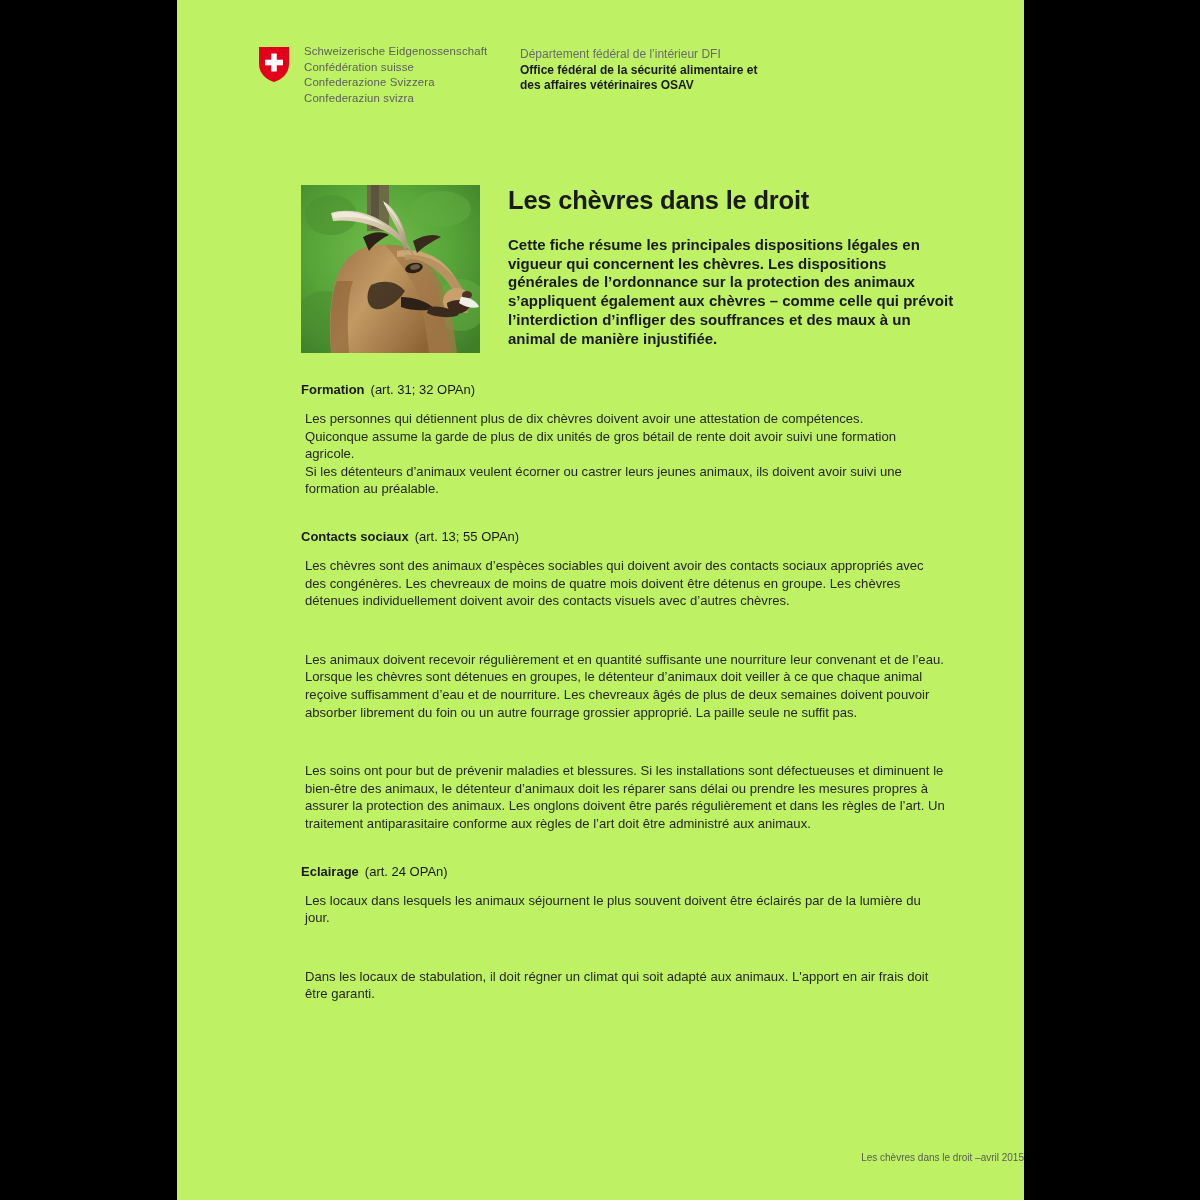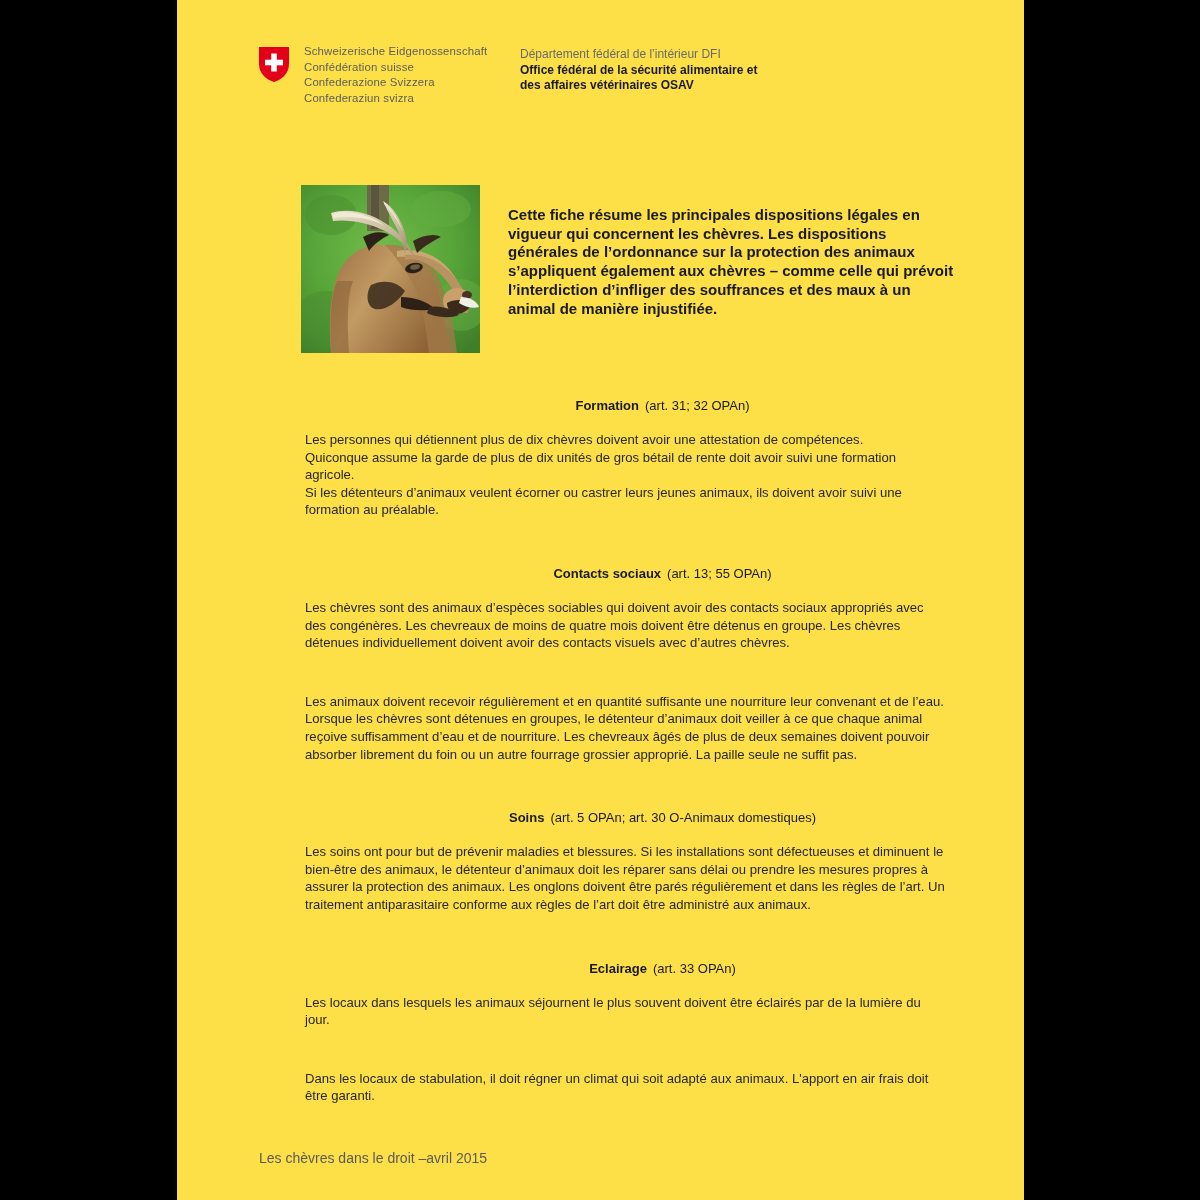--- a/index.html
+++ b/index.html
@@ -13,21 +13,21 @@
   body {
     font-family: "Liberation Sans", sans-serif;
   }
 
   .page {
     position: absolute;
     left: 177px;
     top: 0px;
     width: 847px;
     height: 1200px;
-    background: #fde047;
+    background: #bef264;
     overflow: hidden;
   }
 
   
   .header {
     position: absolute;
     left: 0;
     top: 0;
     width: 100%;
     height: 130px;
@@ -115,28 +115,27 @@
 
   
   .sections {
     position: absolute;
     left: 0;
     top: 381px;
     width: 100%;
   }
   .section { margin-bottom: 0px; }
   .section-head {
-    margin: 16px;
+    margin: 0;
     padding: 0;
     padding-left: 124px;
     font-size: 13px;
     line-height: 18px;
     color: #1a1a1a;
     font-weight: normal;
-    text-align: center;
   }
   .section-head .sec-title {
     font-weight: bold;
   }
   .section-head .sec-ref {
     font-weight: normal;
     margin-left: 6px;
   }
   .section-body {
     margin: 4px;
@@ -151,24 +150,25 @@
   .section-gap { height: 26px; }
 
   
   .footer {
     position: absolute;
     left: 0;
     bottom: 36px;
     width: 100%;
   }
   .footer-text {
-    padding-left: 82px;
-    font-size: 14px;
+    padding-left: 114px;
+    font-size: 10px;
     color: #5a5a5a;
     line-height: 12px;
+    text-align: right;
   }
 </style>
 </head>
 <body>
 
 <div class="page">
 
   <div class="header">
 
     <div class="shield">
@@ -247,20 +247,21 @@
         <path d="M70,100 C82,94 96,96 104,106 C96,118 84,126 74,124 C66,122 64,110 70,100 Z" fill="#3a2a1c" opacity="0.85"></path>
         <path d="M100,112 C112,112 126,116 134,124 C124,126 110,126 100,122 Z" fill="#2c2017"></path>
         <path d="M128,122 C140,120 152,124 158,130 C148,134 134,132 126,128 Z" fill="#3a2a1c"></path>
 
         <path d="M36,96 C30,110 28,134 30,168 L48,168 C46,136 46,112 52,96 Z" fill="#8a6236" opacity="0.6"></path>
         <path d="M160,112 C168,112 176,116 178,122 C172,124 164,122 158,118 Z" fill="#efefe8"></path>
       </svg>
     </div>
 
     <div class="title-area">
+      <h1 class="doc-title">Les chèvres dans le droit</h1>
       <p class="doc-lead">Cette fiche résume les principales dispositions légales en vigueur qui concernent les chèvres. Les dispositions générales de l’ordonnance sur la protection des animaux s’appliquent également aux chèvres – comme celle qui prévoit l’interdiction d’infliger des souffrances et des maux à un animal de manière injustifiée.</p>
     </div>
 
   </div>
 
   <div class="sections">
 
     <div class="section">
       <h2 class="section-head">
         <span class="sec-title">Formation</span><span class="sec-ref">(art. 31; 32 OPAn)</span>
@@ -278,30 +279,27 @@
       <p class="section-body">Les chèvres sont des animaux d’espèces sociables qui doivent avoir des contacts sociaux appropriés avec des congénères. Les chevreaux de moins de quatre mois doivent être détenus en groupe. Les chèvres détenues individuellement doivent avoir des contacts visuels avec d’autres chèvres.</p>
     </div>
     <div class="section-gap"></div>
 
     <div class="section">
       <p class="section-body">Les animaux doivent recevoir régulièrement et en quantité suffisante une nourriture leur convenant et de l’eau. Lorsque les chèvres sont détenues en groupes, le détenteur d’animaux doit veiller à ce que chaque animal reçoive suffisamment d’eau et de nourriture. Les chevreaux âgés de plus de deux semaines doivent pouvoir absorber librement du foin ou un autre fourrage grossier approprié. La paille seule ne suffit pas.</p>
     </div>
     <div class="section-gap"></div>
 
     <div class="section">
+      <p class="section-body">Les soins ont pour but de prévenir maladies et blessures. Si les installations sont défectueuses et diminuent le bien-être des animaux, le détenteur d’animaux doit les réparer sans délai ou prendre les mesures propres à assurer la protection des animaux. Les onglons doivent être parés régulièrement et dans les règles de l’art. Un traitement antiparasitaire conforme aux règles de l’art doit être administré aux animaux.</p>
+    </div>
+    <div class="section-gap"></div>
+
+    <div class="section">
       <h2 class="section-head">
-        <span class="sec-title">Soins</span><span class="sec-ref">(art. 5 OPAn; art. 30 O-Animaux domestiques)</span>
-      </h2>
-      <p class="section-body">Les soins ont pour but de prévenir maladies et blessures. Si les installations sont défectueuses et diminuent le bien-être des animaux, le détenteur d’animaux doit les réparer sans délai ou prendre les mesures propres à assurer la protection des animaux. Les onglons doivent être parés régulièrement et dans les règles de l’art. Un traitement antiparasitaire conforme aux règles de l’art doit être administré aux animaux.</p>
-    </div>
-    <div class="section-gap"></div>
-
-    <div class="section">
-      <h2 class="section-head">
-        <span class="sec-title">Eclairage</span><span class="sec-ref">(art. 33 OPAn)</span>
+        <span class="sec-title">Eclairage</span><span class="sec-ref">(art. 24 OPAn)</span>
       </h2>
       <p class="section-body">Les locaux dans lesquels les animaux séjournent le plus souvent doivent être éclairés par de la lumière du jour.</p>
     </div>
     <div class="section-gap"></div>
 
     <div class="section">
       <p class="section-body">Dans les locaux de stabulation, il doit régner un climat qui soit adapté aux animaux. L'apport en air frais doit être garanti.</p>
     </div>
 
   </div>

